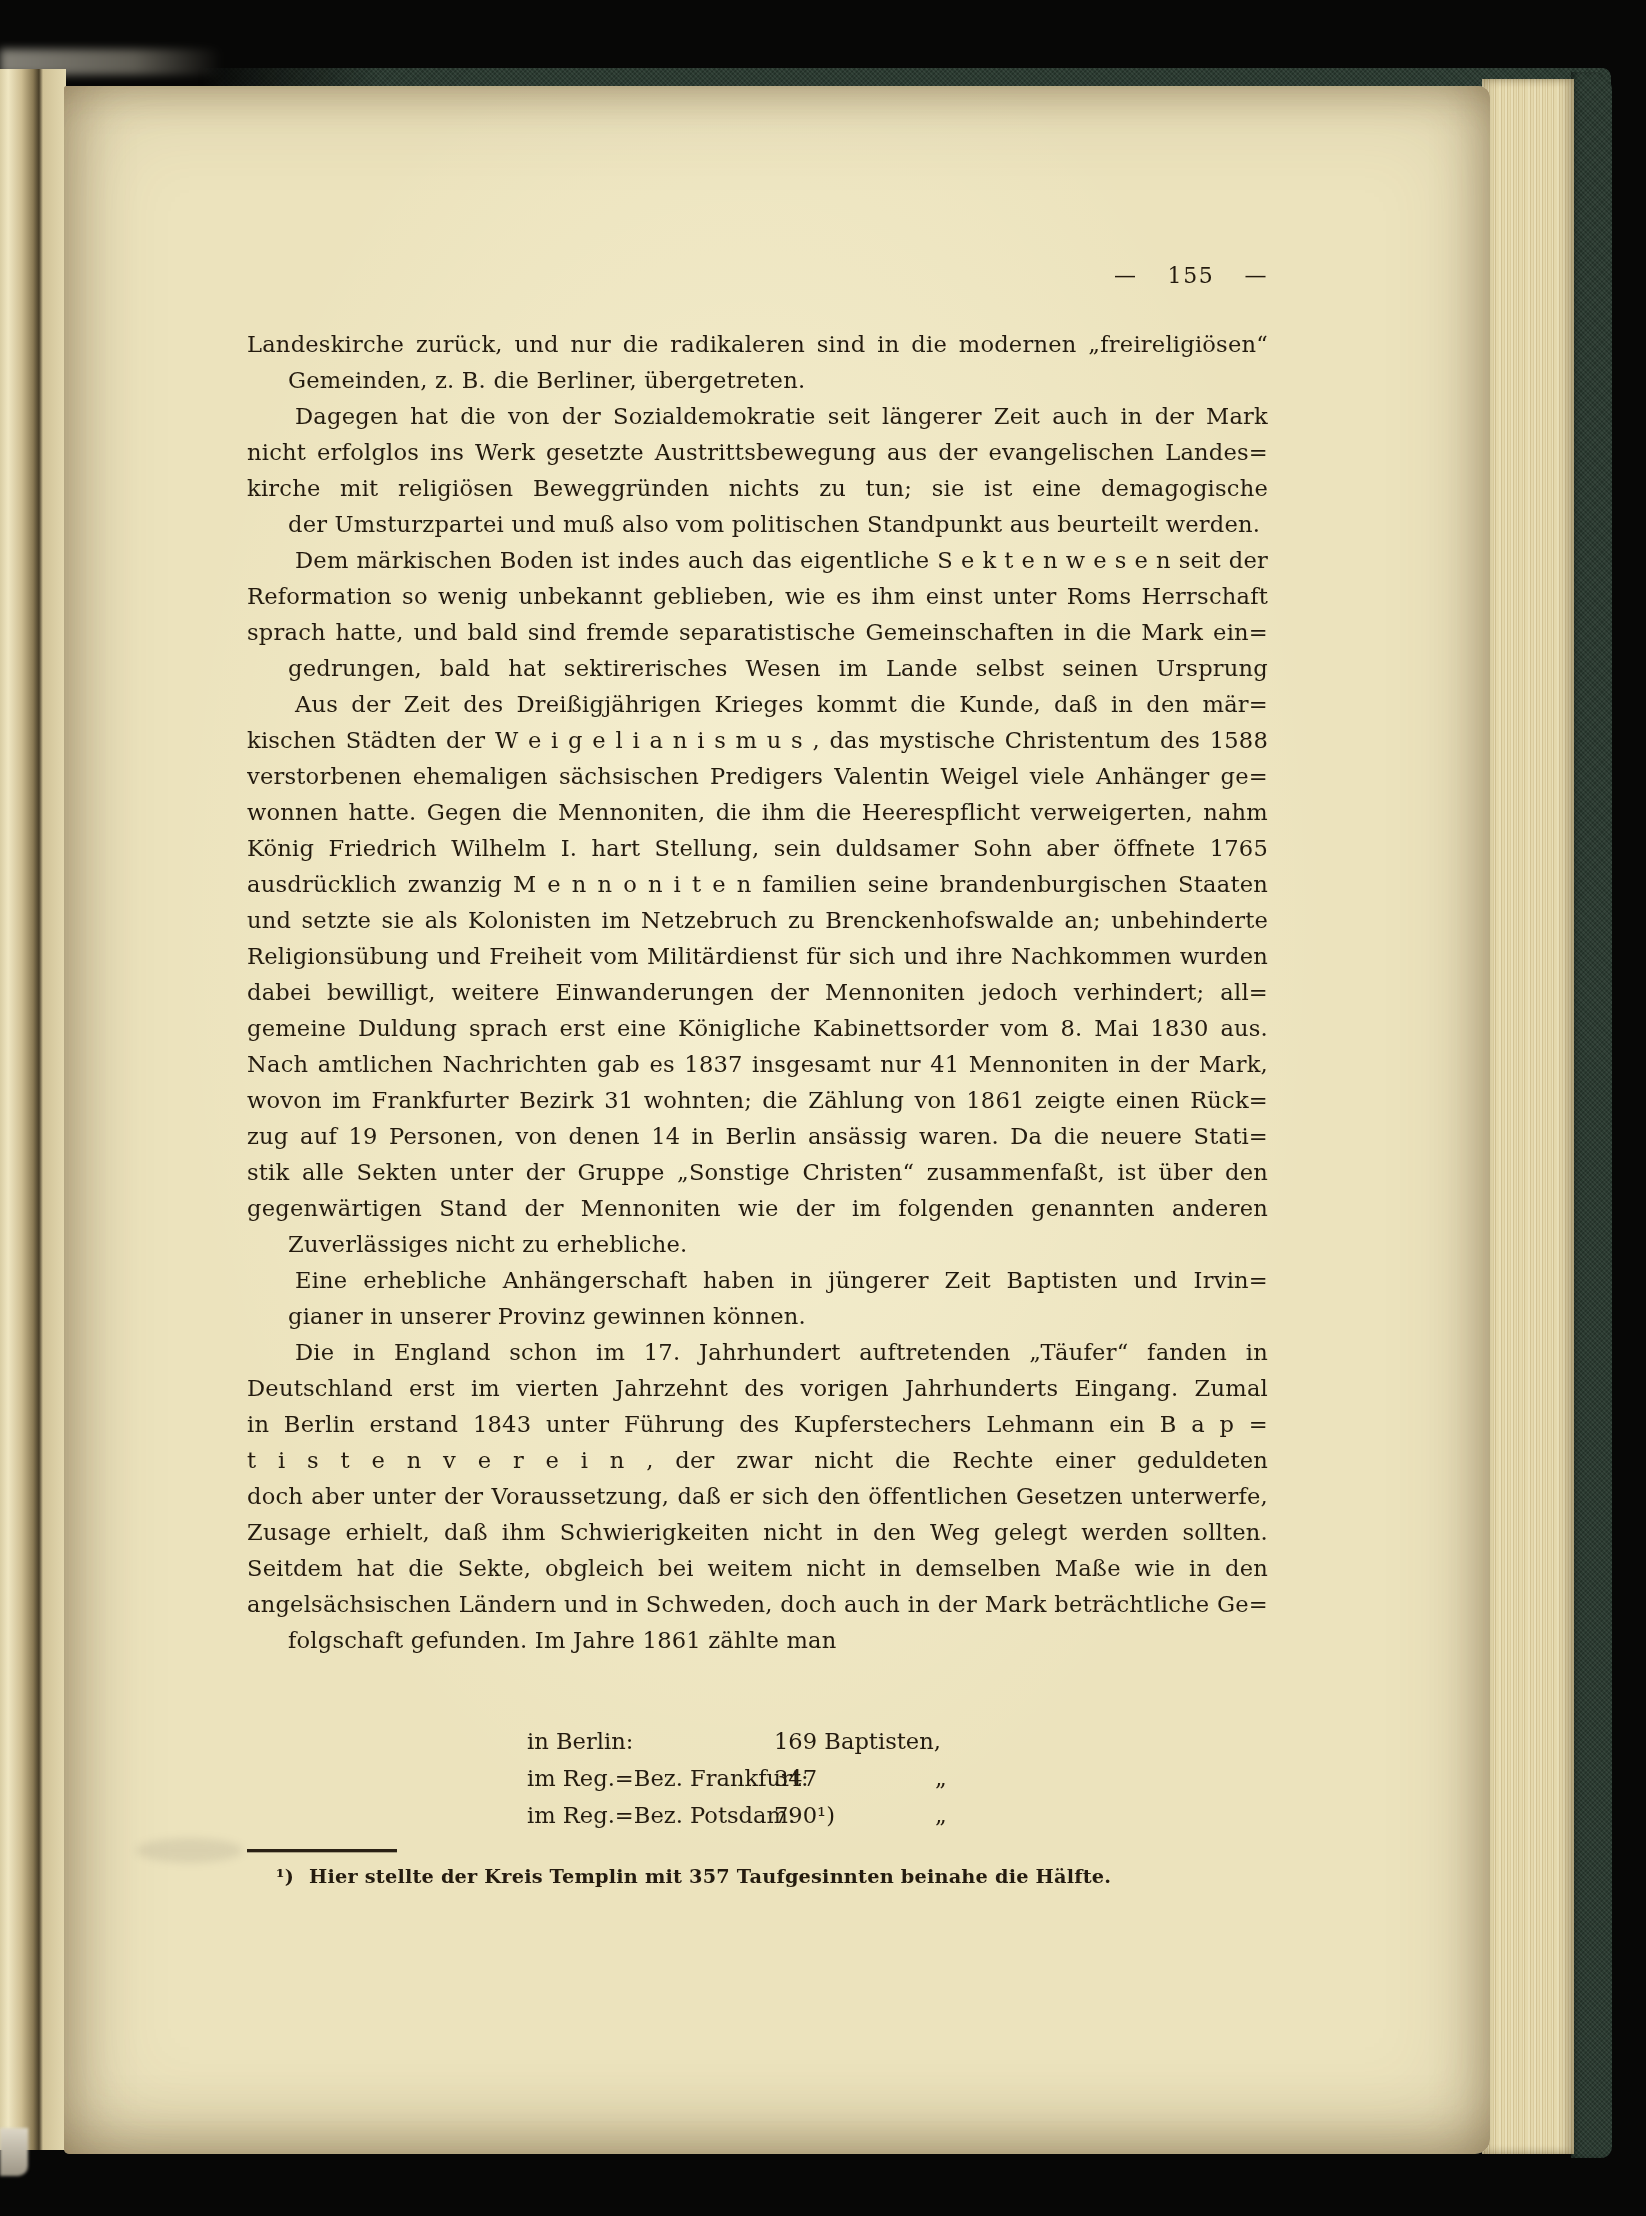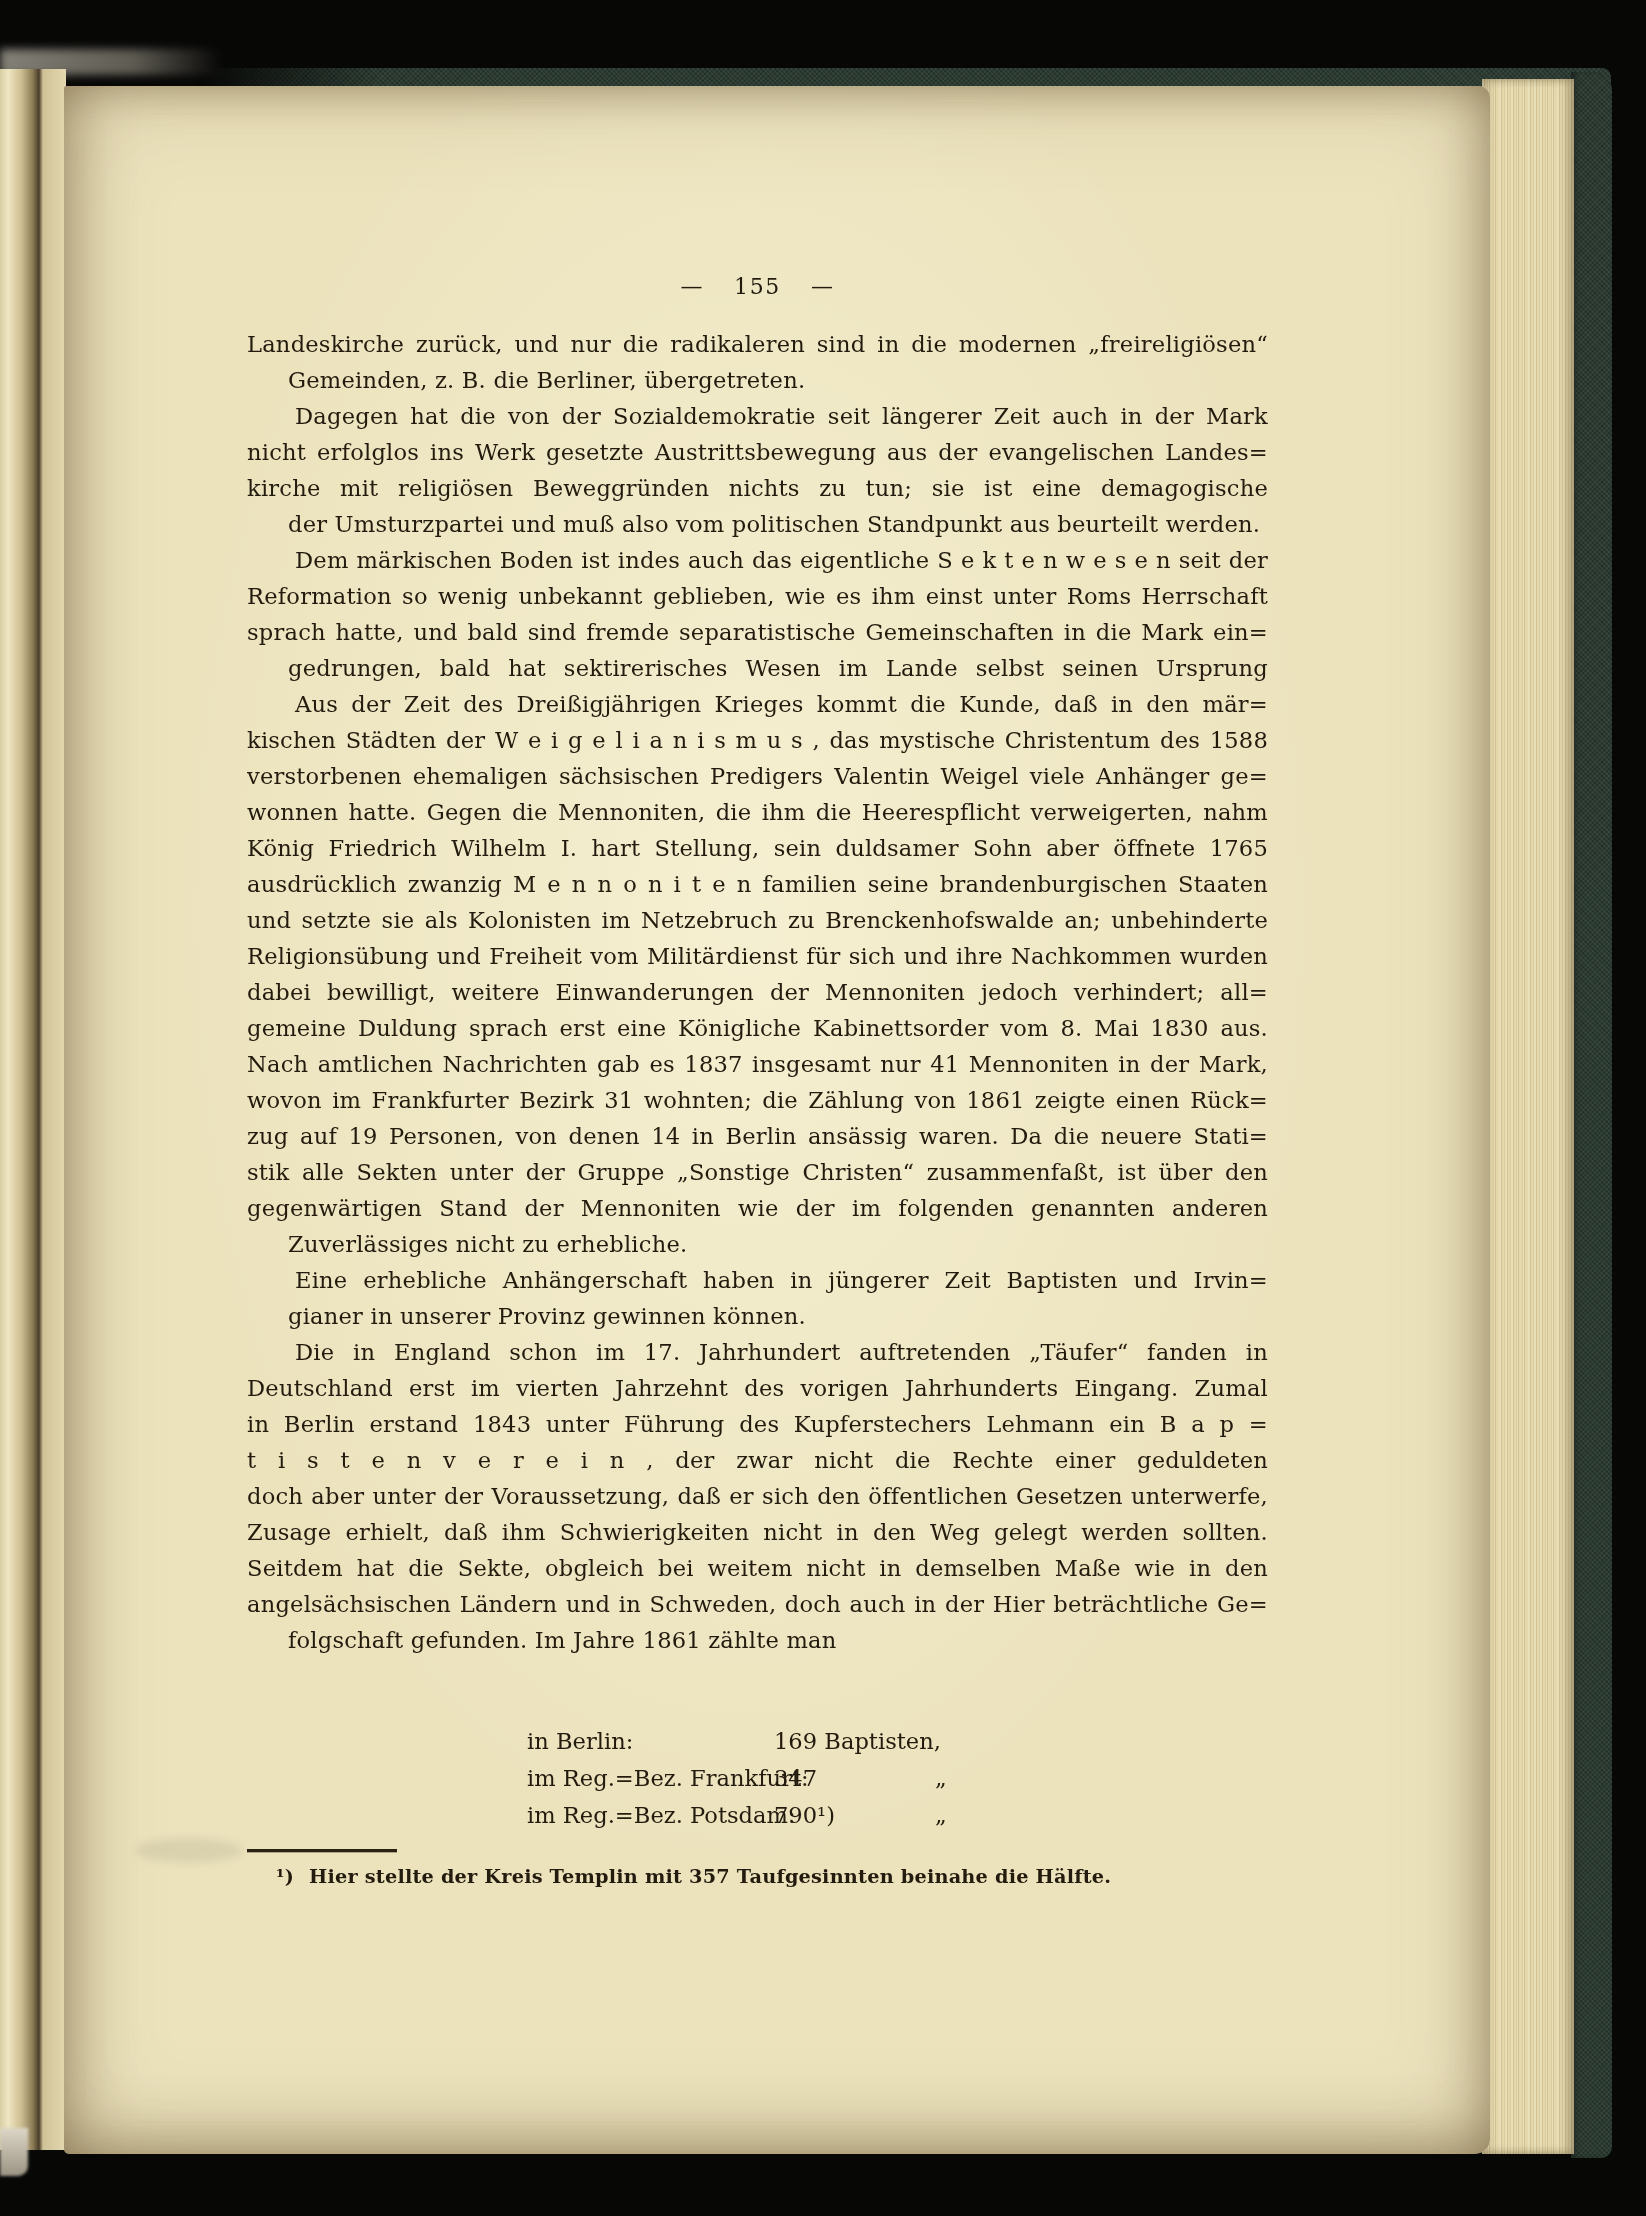--- a/index.html
+++ b/index.html
@@ -37,21 +37,21 @@
       border-radius:1.6px 11.5px 15px 5px;
       box-shadow:
         inset 0 0 91px 15px rgba(96,74,40,.17),
         inset 0 -38px 58px -20px rgba(96,74,40,.28),
         inset -28px 0 49px -18px rgba(96,74,40,.30),
         inset 33px 0 58px -21.4px rgba(96,74,40,.33),
         inset 0 25px 41px -20px rgba(96,74,40,.25);
       color:var(--ink,#241b0f);}
 
   #page-number{position:absolute;left:183px;top:177px;width:1021px;height:33px;
-      text-align:center;font-size:22px;letter-spacing:1.6px;word-spacing:21.4px;margin-top:11px;}
+      text-align:right;font-size:22px;letter-spacing:1.6px;word-spacing:21.4px;}
 
   #body-text{position:absolute;left:183px;top:240px;width:1021px;}
   .bodyline{height:36px;line-height:36px;font-size:22.6px;overflow:hidden;
       text-align:justify;text-align-last:justify;text-justify:inter-word;
       letter-spacing:0.2px;}
   .para-start{text-indent:48px;}
   .para-end{text-align-last:left;margin-left:41px;}
 
   
   #tally{position:absolute;left:463px;top:1637px;width:626px;font-size:22.6px;}
@@ -111,21 +111,21 @@
         <div class="bodyline para-end">Zuverlässiges nicht zu erhebliche.</div>
         <div class="bodyline para-start">Eine erhebliche Anhängerschaft haben in jüngerer Zeit Baptisten und Irvin=</div>
         <div class="bodyline para-end">gianer in unserer Provinz gewinnen können.</div>
         <div class="bodyline para-start">Die in England schon im 17. Jahrhundert auftretenden „Täufer“ fanden in</div>
         <div class="bodyline">Deutschland erst im vierten Jahrzehnt des vorigen Jahrhunderts Eingang.  Zumal</div>
         <div class="bodyline">in Berlin erstand 1843 unter Führung des Kupferstechers Lehmann ein B a p =</div>
         <div class="bodyline">t i s t e n v e r e i n , der zwar nicht die Rechte einer geduldeten Religionsgemeinschaft,</div>
         <div class="bodyline">doch aber unter der Voraussetzung, daß er sich den öffentlichen Gesetzen unterwerfe,</div>
         <div class="bodyline">Zusage erhielt, daß ihm Schwierigkeiten nicht in den Weg gelegt werden sollten.</div>
         <div class="bodyline">Seitdem hat die Sekte, obgleich bei weitem nicht in demselben Maße wie in den</div>
-        <div class="bodyline">angelsächsischen Ländern und in Schweden, doch auch in der Hier beträchtliche Ge=</div>
+        <div class="bodyline">angelsächsischen Ländern und in Schweden, doch auch in der Mark beträchtliche Ge=</div>
         <div class="bodyline para-end">folgschaft gefunden.  Im Jahre 1861 zählte man</div>
       </div>
 
     <div id="tally">
         <div class="tally-row">
           <span class="t-label">in Berlin:</span>
           <span class="t-value">169 Baptisten,</span>
           <span class="t-ditto"></span>
         </div>
         <div class="tally-row">

